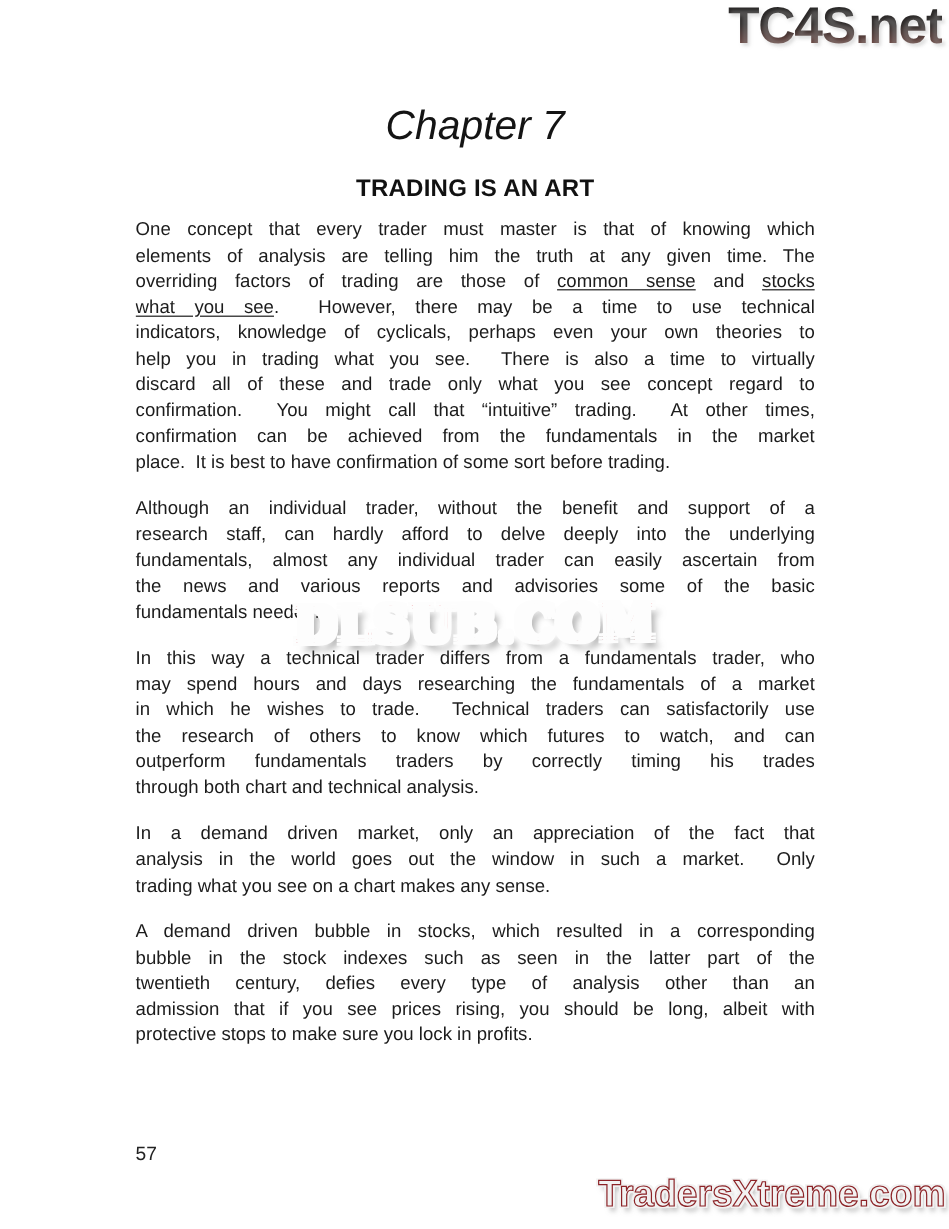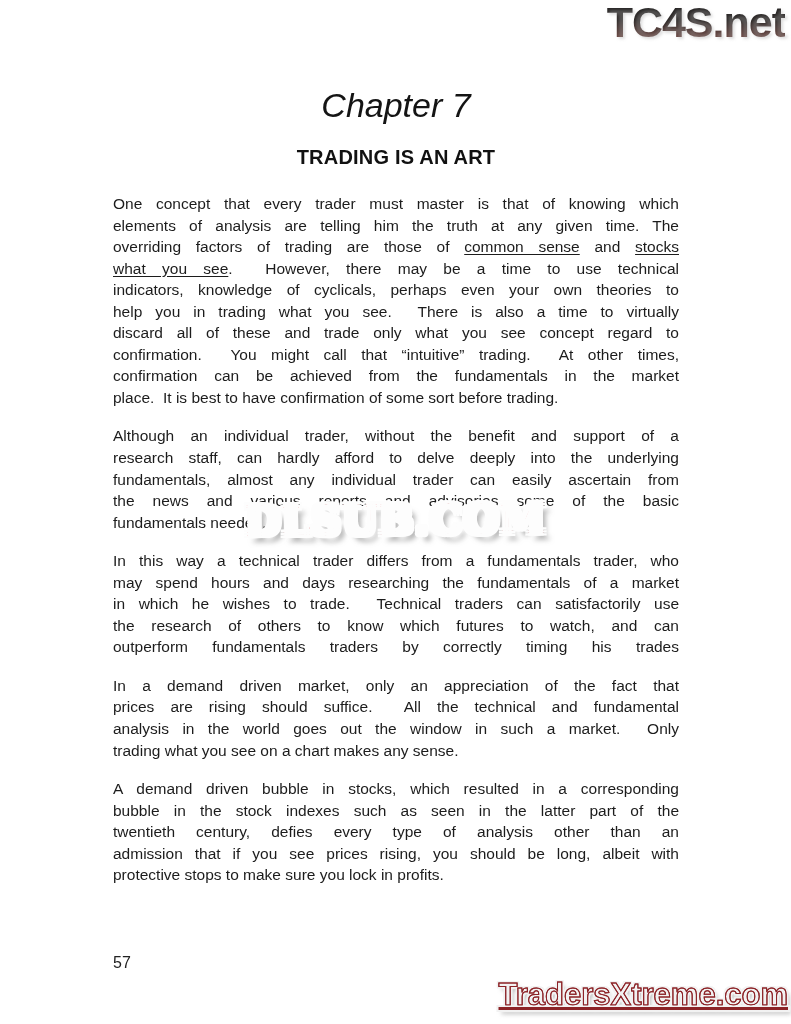--- a/index.html
+++ b/index.html
@@ -24,21 +24,21 @@
     text-align:center;font-size:34px;font-weight:normal;color:#141414;
   }
   .chapter-subtitle{
     position:absolute;top:146px;left:113px;width:566px;
     text-align:center;font-size:20px;font-weight:bold;color:#111;
     letter-spacing:0.2px;
   }
 
   
   .body-text{
-    position:absolute;top:193px;left:113px;width:566px;
+    position:absolute;top:181px;left:113px;width:566px;
     font-size:15.5px;line-height:21.55px;color:#1c1c1c;
   }
   .para{margin:0 0 17px 0;}
   .line{
     text-align:justify;text-align-last:justify;
     white-space:pre-wrap;height:21.55px;overflow:hidden;
   }
   .line.last{text-align-last:left;}
   .line span.u{text-decoration:underline;text-underline-offset:2px;}
 
@@ -73,21 +73,20 @@
     font-weight:bold;font-size:31px;letter-spacing:0px;
     background:linear-gradient(to bottom,#d9797d 0%,#c6555a 40%,#b03a3f 75%,#9c2d31 100%);
     -webkit-background-clip:text;background-clip:text;color:transparent;
     -webkit-text-stroke:1px #8c2327;
     text-shadow:
       -2px -2px 0 #f2f2f2, 2px -2px 0 #f2f2f2,
       -2px  2px 0 #f2f2f2, 2px  2px 0 #f2f2f2,
       -2px  0   0 #f2f2f2, 2px  0   0 #f2f2f2,
        0   -2px 0 #f2f2f2, 0    2px 0 #f2f2f2,
        3px 4px 4px rgba(140,140,140,0.6);
-    text-decoration: underline;
   }
 </style>
 </head>
 <body>
 
 <div class="page">
 
   <div class="header-logo">TC4S.net</div>
 
   <h1 class="chapter-title" style="margin:0;font-style:italic;">Chapter 7</h1>
@@ -113,24 +112,24 @@
         <div class="line"><span>fundamentals, almost any individual trader can easily ascertain from</span></div>
         <div class="line"><span>the news and various reports and advisories some of the basic</span></div>
         <div class="line last"><span>fundamentals needed.</span></div>
       </div>
       <div class="para">
         <div class="line"><span>In this way a technical trader differs from a fundamentals trader, who</span></div>
         <div class="line"><span>may spend hours and days researching the fundamentals of a market</span></div>
         <div class="line"><span>in which he wishes to trade.  Technical traders can satisfactorily use</span></div>
         <div class="line"><span>the research of others to know which futures to watch, and can</span></div>
         <div class="line"><span>outperform fundamentals traders by correctly timing his trades</span></div>
+        <div class="line last"><span>through both chart and technical analysis.</span></div>
       </div>
       <div class="para">
         <div class="line"><span>In a demand driven market, only an appreciation of the fact that</span></div>
-        <div class="line"><span>prices are rising should suffice.  All the technical and fundamental</span></div>
         <div class="line"><span>analysis in the world goes out the window in such a market.  Only</span></div>
         <div class="line last"><span>trading what you see on a chart makes any sense.</span></div>
       </div>
       <div class="para">
         <div class="line"><span>A demand driven bubble in stocks, which resulted in a corresponding</span></div>
         <div class="line"><span>bubble in the stock indexes such as seen in the latter part of the</span></div>
         <div class="line"><span>twentieth century, defies every type of analysis other than an</span></div>
         <div class="line"><span>admission that if you see prices rising, you should be long, albeit with</span></div>
         <div class="line last"><span>protective stops to make sure you lock in profits.</span></div>
       </div>

